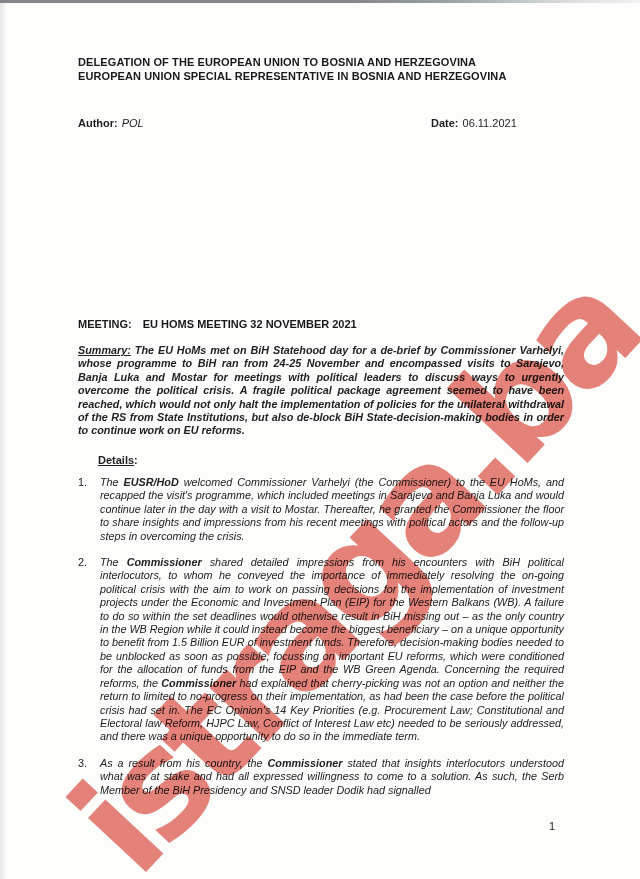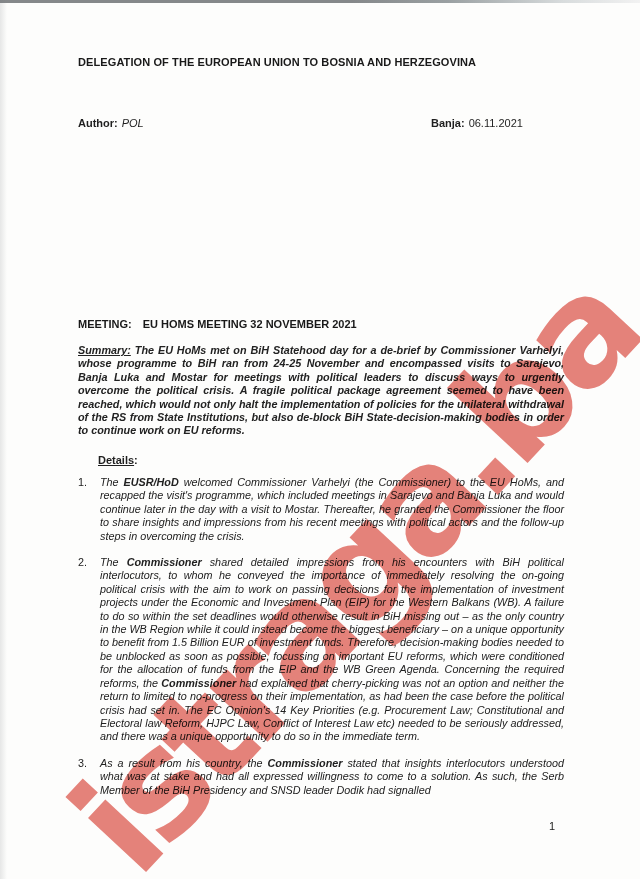--- a/index.html
+++ b/index.html
@@ -136,28 +136,29 @@
 </head>
 <body>
 
 <div class="page">
 
   <div class="scan-top-edge"></div>
   <div class="scan-left-edge"></div>
 
   <header class="org-header">
     <div>DELEGATION OF THE EUROPEAN UNION TO BOSNIA AND HERZEGOVINA</div>
+    <div>EUROPEAN UNION SPECIAL REPRESENTATIVE IN BOSNIA AND HERZEGOVINA</div>
   </header>
 
   <div class="meta-row">
     <div class="author-field">
       <span class="lbl">Author:</span><span class="ital">POL</span>
     </div>
     <div class="date-field">
-      <span class="lbl">Banja:</span><span>06.11.2021</span>
+      <span class="lbl">Date:</span><span>06.11.2021</span>
     </div>
   </div>
 
   <div class="subject-line">
     <span class="lbl">MEETING:</span><span>EU HOMS MEETING 32 NOVEMBER 2021</span>
   </div>
 
   <p class="summary-paragraph">
     <span class="summary-label">Summary:</span><span>The EU HoMs met on BiH Statehood day for a de-brief by Commissioner Varhelyi, whose programme to BiH ran from 24-25 November and encompassed visits to Sarajevo, Banja Luka and Mostar for meetings with political leaders to discuss ways to urgently overcome the political crisis. A fragile political package agreement seemed to have been reached, which would not only halt the implementation of policies for the unilateral withdrawal of the RS from State Institutions, but also de-block BiH State-decision-making bodies in order to continue work on EU reforms.</span>
   </p>

